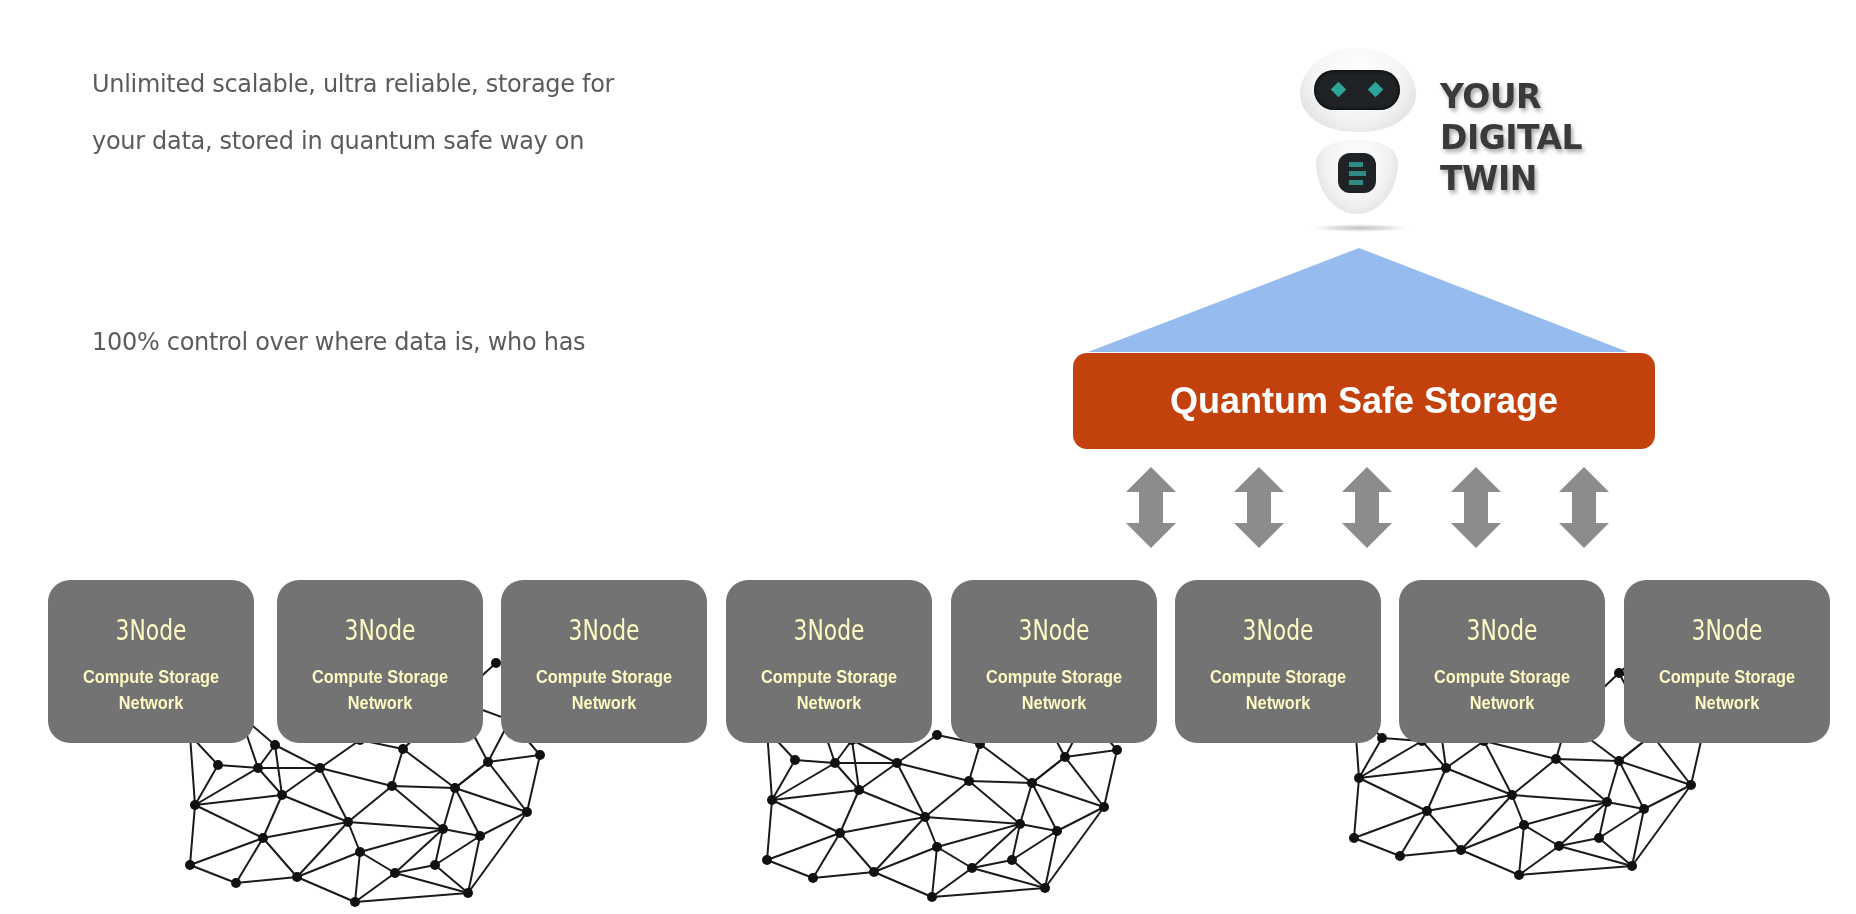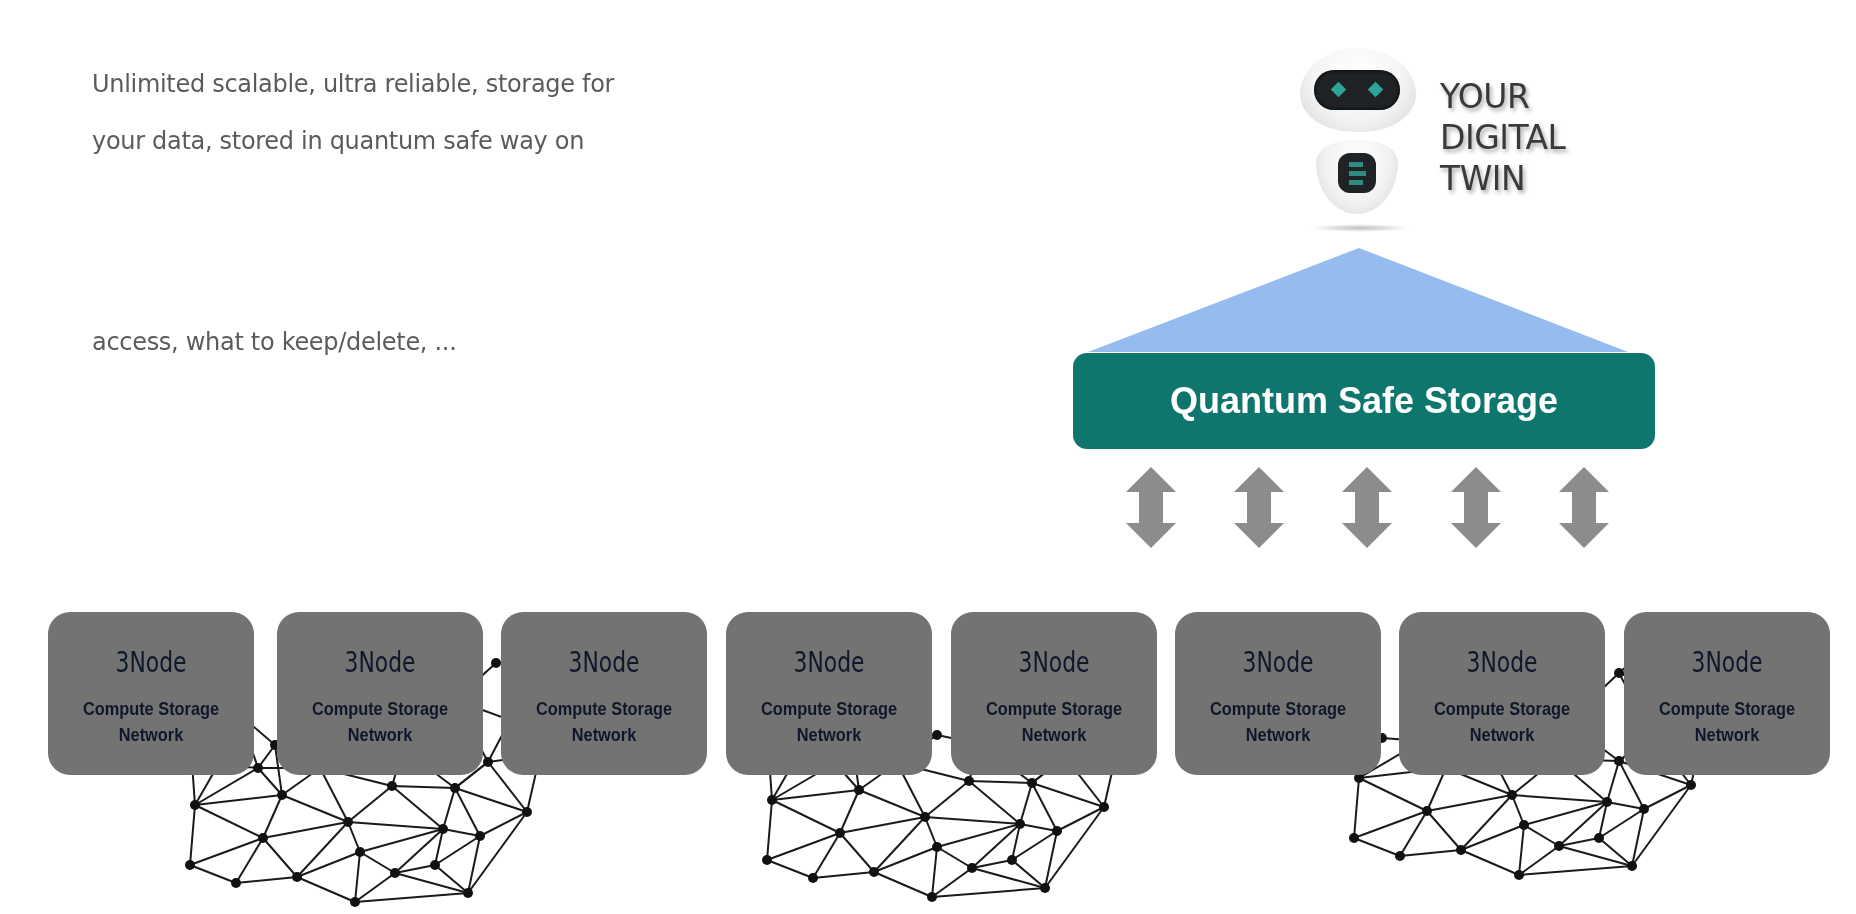--- a/index.html
+++ b/index.html
@@ -28,33 +28,33 @@
     background: radial-gradient(ellipse at 50% 30%, #ffffff 0%, #f2f2f2 55%, #d0d0d0 100%); }
   #robot-chest { left: 1338px; top: 153px; width: 38px; height: 40px; border-radius: 12px; background: #1f2326; }
   .chest-bar { position: absolute; left: 11px; height: 5px; background: #2e8c84; }
   #chest-bar-1 { top: 9px; width: 14px; }
   #chest-bar-2 { top: 18px; width: 17px; }
   #chest-bar-3 { top: 27px; width: 14px; }
   #robot-shadow { left: 1310px; top: 224px; width: 100px; height: 8px; border-radius: 50%;
     background: radial-gradient(ellipse, rgba(0,0,0,0.25) 0%, rgba(0,0,0,0) 70%); }
 
   #twin-label { position: absolute; left: 1440px; top: 76px; color: #3a3a3a;
-    font-family: "DejaVu Sans", sans-serif; font-weight: normal; font-size: 33px; line-height: 41px;
+    font-family: "DejaVu Sans", sans-serif; font-weight: bold; font-size: 33px; line-height: 41px;
     text-shadow: 2px 3px 4px rgba(0,0,0,0.35); letter-spacing: -0.5px; }
   #twin-label div { white-space: nowrap; }
 
   #roof { position: absolute; left: 0; top: 0; }
   #storage-box { position: absolute; left: 1073px; top: 353px; width: 582px; height: 96px;
     background: #347fe0; border-radius: 14px; display: flex; align-items: center; justify-content: center; }
   #storage-label { color: #ffffff; font-family: "Liberation Sans", sans-serif; font-weight: bold; font-size: 36px; }
 
   #arrows { position: absolute; left: 0; top: 0; }
 
-  .node-box { position: absolute; top: 612px; width: 206px; height: 163px; background: #737373;
-    border-radius: 22px; color: #0f172a; text-align: center; }
+  .node-box { position: absolute; top: 580px; width: 206px; height: 163px; background: #737373;
+    border-radius: 22px; color: #fef9c3; text-align: center; }
   .node-title { position: absolute; left: 0; right: 0; top: 34px; font-family: "DejaVu Sans", sans-serif;
     font-weight: normal; font-size: 28px; transform: scaleX(0.78); letter-spacing: 0px; }
   .node-sub { position: absolute; left: 0; right: 0; top: 84px; font-family: "Liberation Sans", sans-serif;
     font-weight: bold; font-size: 19px; line-height: 26px; transform: scaleX(0.86); }
 </style>
 </head>
 <body>
 
 <svg id="mesh" width="1856" height="914">
     <g>
@@ -354,21 +354,21 @@
       <circle cx="1404" cy="688" r="5" fill="#111"></circle>
       <circle cx="1674" cy="693" r="5" fill="#111"></circle>
     </g>
   </svg>
 
 <div id="para1" class="para">
   <div>Unlimited scalable, ultra reliable, storage for</div>
   <div>your data, stored in quantum safe way on</div>
 </div>
 <div id="para2" class="para">
-  <div>access, what to keep/delete, ...</div>
+  <div>100% control over where data is, who has</div>
 </div>
 
 <div>
   <div id="robot-shadow" class="robot"></div>
   <div id="robot-body" class="robot"></div>
   <div id="robot-chest" class="robot">
     <div id="chest-bar-1" class="chest-bar"></div>
     <div id="chest-bar-2" class="chest-bar"></div>
     <div id="chest-bar-3" class="chest-bar"></div>
   </div>
@@ -381,21 +381,21 @@
 <div id="twin-label">
   <div>YOUR</div>
   <div>DIGITAL</div>
   <div>TWIN</div>
 </div>
 
 <svg id="roof" width="1856" height="914">
   <polygon id="roof-poly" points="1359,248 1088,352 1628,352" fill="#96bbee"></polygon>
 </svg>
 
-<div id="storage-box" style="background: #0f766e;">
+<div id="storage-box" style="background: #c2410c;">
   <span id="storage-label">Quantum Safe Storage</span>
 </div>
 
 <svg id="arrows" width="1856" height="914">
     <polygon points="1151,467 1176,492 1163,492 1163,523 1176,523 1151,548 1126,523 1139,523 1139,492 1126,492" fill="#8c8c8c"></polygon>
     <polygon points="1259,467 1284,492 1271,492 1271,523 1284,523 1259,548 1234,523 1247,523 1247,492 1234,492" fill="#8c8c8c"></polygon>
     <polygon points="1367,467 1392,492 1379,492 1379,523 1392,523 1367,548 1342,523 1355,523 1355,492 1342,492" fill="#8c8c8c"></polygon>
     <polygon points="1476,467 1501,492 1488,492 1488,523 1501,523 1476,548 1451,523 1464,523 1464,492 1451,492" fill="#8c8c8c"></polygon>
     <polygon points="1584,467 1609,492 1596,492 1596,523 1609,523 1584,548 1559,523 1572,523 1572,492 1559,492" fill="#8c8c8c"></polygon>
   </svg>

